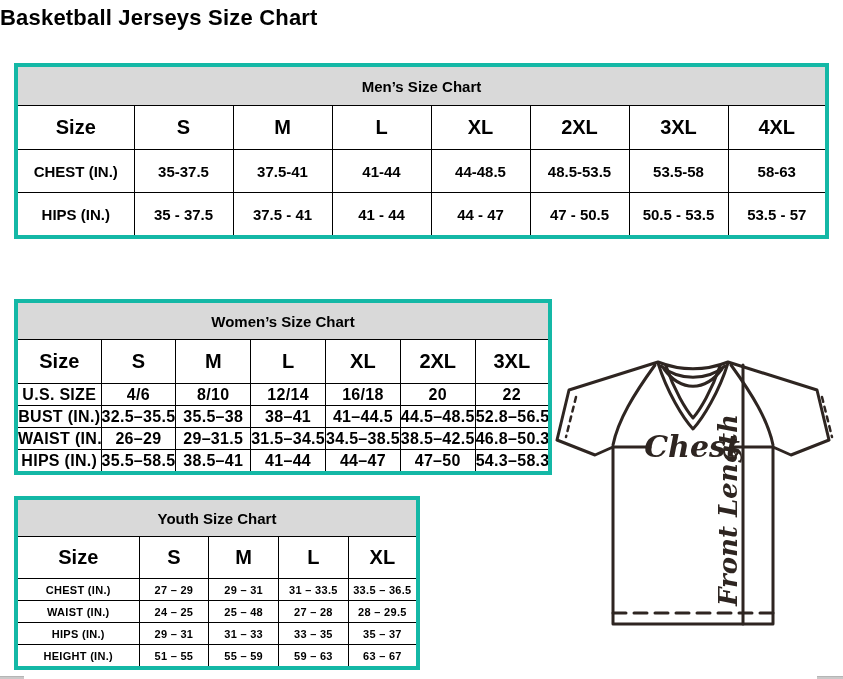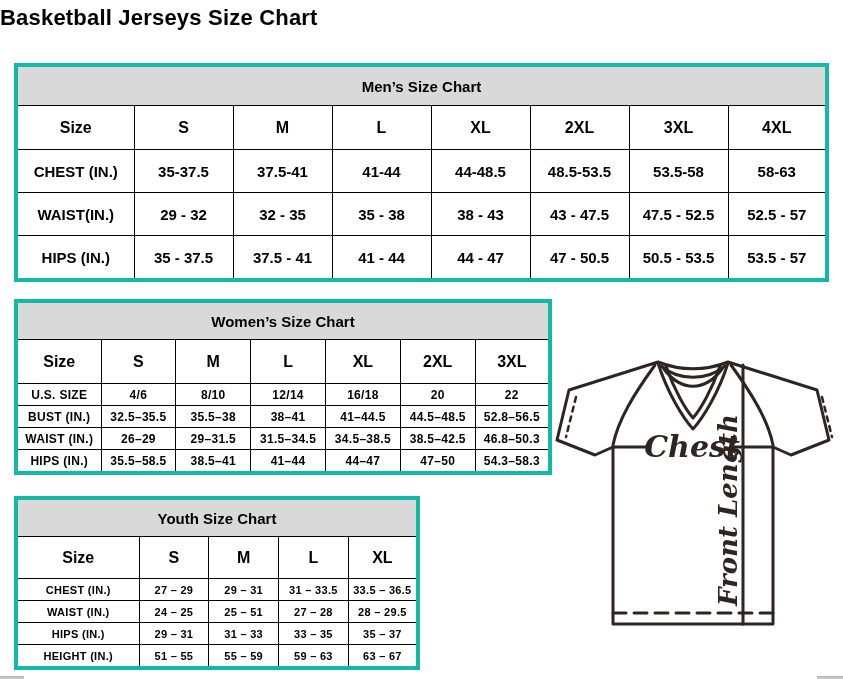--- a/index.html
+++ b/index.html
@@ -10,35 +10,35 @@
   }
   .page-title{
     position:absolute;top:5px;left:0;width:810px;text-align:left;
     font-size:22px;font-weight:bold;letter-spacing:0.2px;
   }
   .chart{position:absolute}
   table{border-collapse:collapse;table-layout:fixed;text-align:center;
         font-weight:bold;color:#000;border:4px solid #14b8a6}
   td{border:1px solid #000;padding:0;overflow:hidden;white-space:nowrap}
   tr.cap td{background:#d9d9d9;font-size:15px}
-  tr.head td{font-size:16px}
+  tr.head td{font-size:20px}
 
   #mens{left:14px;top:63px}
   #mens table{width:815px}
   #mens .c0{width:118px}
   #mens tr.cap td{height:38px}
   #mens tr.head td{height:43px}
   #mens tr.data td{height:42px;font-size:15px}
 
   #womens{left:14px;top:299px}
   #womens table{width:538px}
   #womens .c0{width:85px}
   #womens tr.cap td{height:36px}
   #womens tr.head td{height:43px}
-  #womens tr.data td{height:21px;font-size:12px;letter-spacing:0.3px}
+  #womens tr.data td{height:21px;font-size:16px;letter-spacing:0.3px}
 
   #youth{left:14px;top:496px}
   #youth table{width:406px}
   #youth .c0{width:123px}
   #youth tr.cap td{height:36px}
   #youth tr.head td{height:41px}
   #youth tr.data td{height:21px;font-size:11px;letter-spacing:0.3px}
 
   #jersey{position:absolute;left:555px;top:350px;width:288px;height:302px}
   #jersey text{
@@ -84,30 +84,20 @@
     <td>CHEST (IN.)</td>
     <td>35-37.5</td>
     <td>37.5-41</td>
     <td>41-44</td>
     <td>44-48.5</td>
     <td>48.5-53.5</td>
     <td>53.5-58</td>
     <td>58-63</td>
   </tr>
   <tr class="data">
-    <td>WAIST(IN.)</td>
-    <td>29 - 32</td>
-    <td>32 - 35</td>
-    <td>35 - 38</td>
-    <td>38 - 43</td>
-    <td>43 - 47.5</td>
-    <td>47.5 - 52.5</td>
-    <td>52.5 - 57</td>
-  </tr>
-  <tr class="data">
     <td>HIPS (IN.)</td>
     <td>35 - 37.5</td>
     <td>37.5 - 41</td>
     <td>41 - 44</td>
     <td>44 - 47</td>
     <td>47 - 50.5</td>
     <td>50.5 - 53.5</td>
     <td>53.5 - 57</td>
   </tr>
 </tbody>
@@ -201,21 +191,21 @@
   <tr class="data">
     <td>CHEST (IN.)</td>
     <td>27 – 29</td>
     <td>29 – 31</td>
     <td>31 – 33.5</td>
     <td>33.5 – 36.5</td>
   </tr>
   <tr class="data">
     <td>WAIST (IN.)</td>
     <td>24 – 25</td>
-    <td>25 – 51</td>
+    <td>25 – 48</td>
     <td>27 – 28</td>
     <td>28 – 29.5</td>
   </tr>
   <tr class="data">
     <td>HIPS (IN.)</td>
     <td>29 – 31</td>
     <td>31 – 33</td>
     <td>33 – 35</td>
     <td>35 – 37</td>
   </tr>

